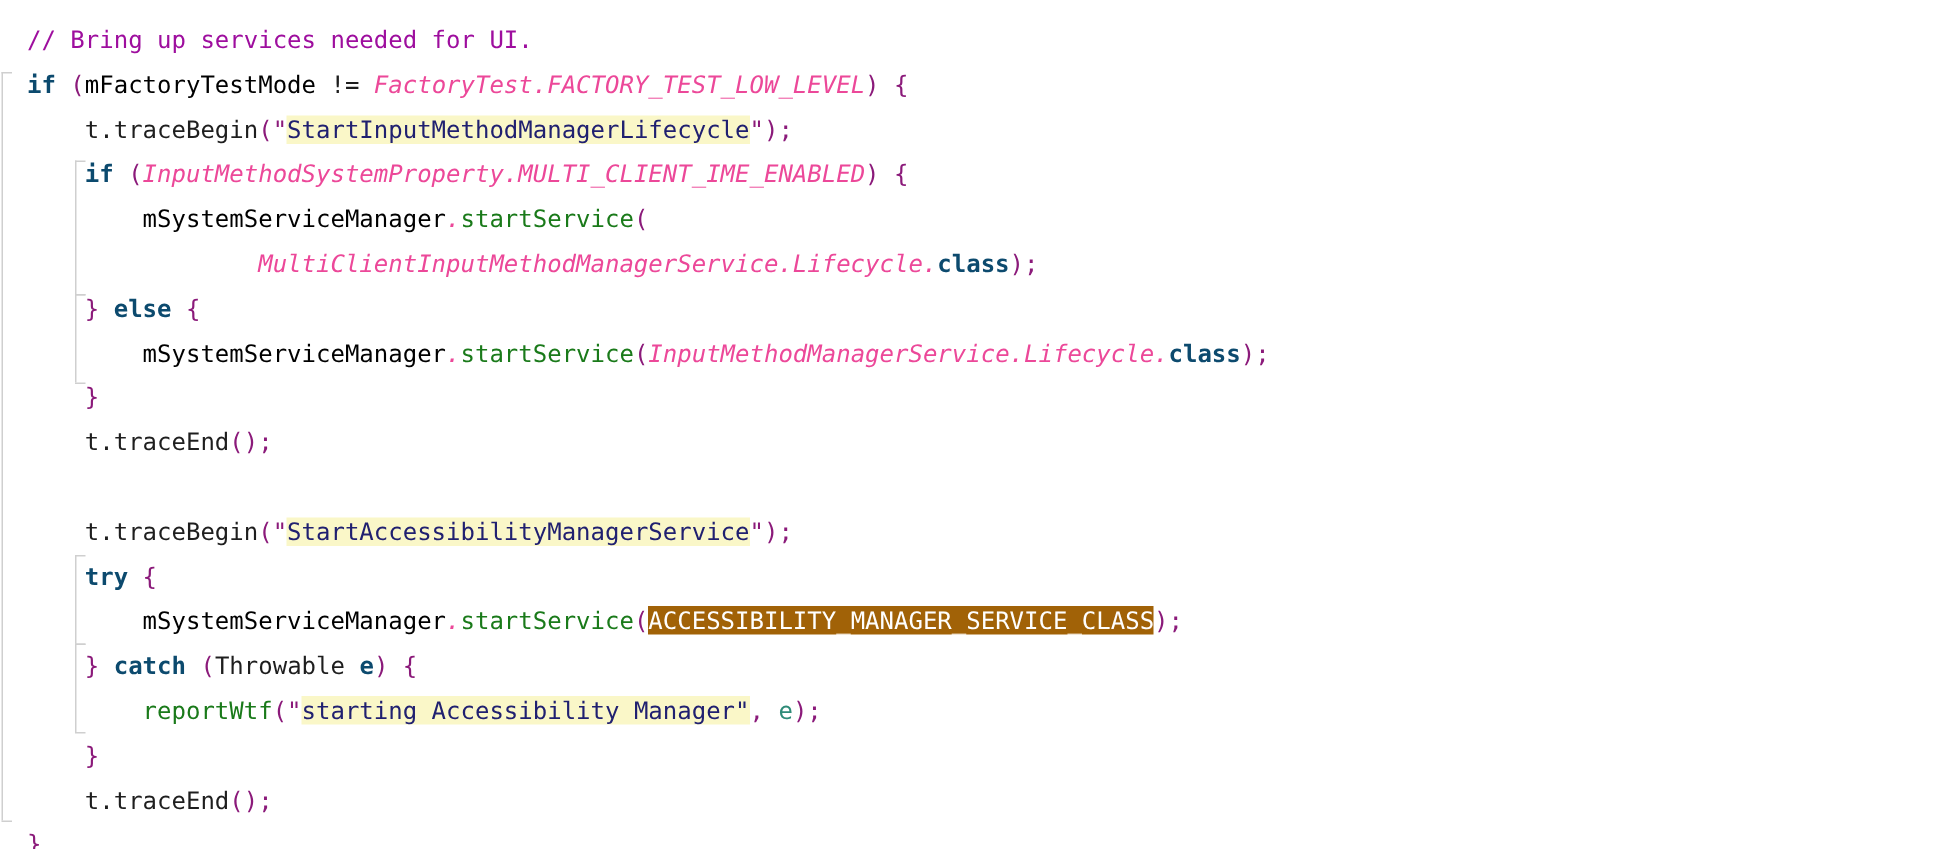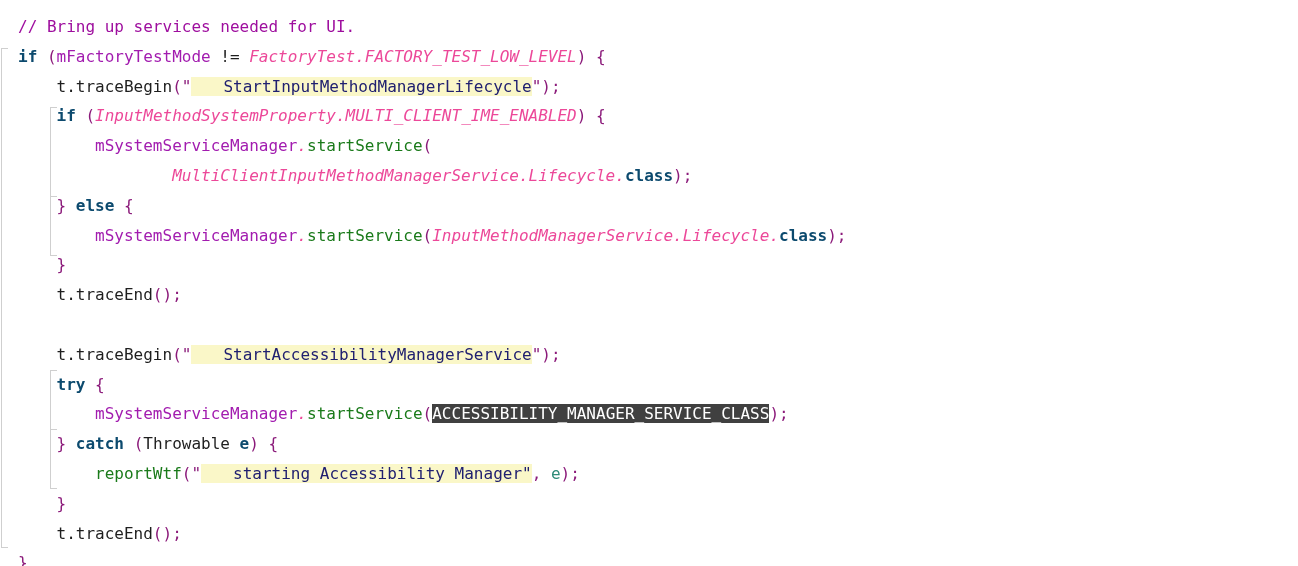--- a/index.html
+++ b/index.html
@@ -23,27 +23,27 @@
   }
   .line{
     height:29.8px;
     padding-left:6px;
     white-space:pre;
   }
   
   .cm   {color:#9E0E9E;}               
   .kw   {color:#0c4a6e;font-weight:bold;} 
   .pn   {color:#8B1A7A;}               
-  .id   {color:#a21caf;}               
+  .id   {color:#000000;}               
   .ty   {color:#ec4899;font-style:italic;}               
   .mth  {color:#1A7A1A;font-weight:normal;} 
   .pl   {color:#1E1E1E;}               
   .var  {color:#2E8B78;}               
-  .str  {color:#202070;background:#FAF7C8;padding-left:32px;} 
-  .sel  {color:#FFFFFF;background:#404040;} 
+  .str  {color:#202070;background:#FAF7C8;} 
+  .sel  {color:#FFFFFF;background:#a16207;} 
 
   
   .guide{
     position:absolute;
     width:1px;
     background:#CFCFCF;
     z-index:1;
   }
   .guide-tick{
     position:absolute;

